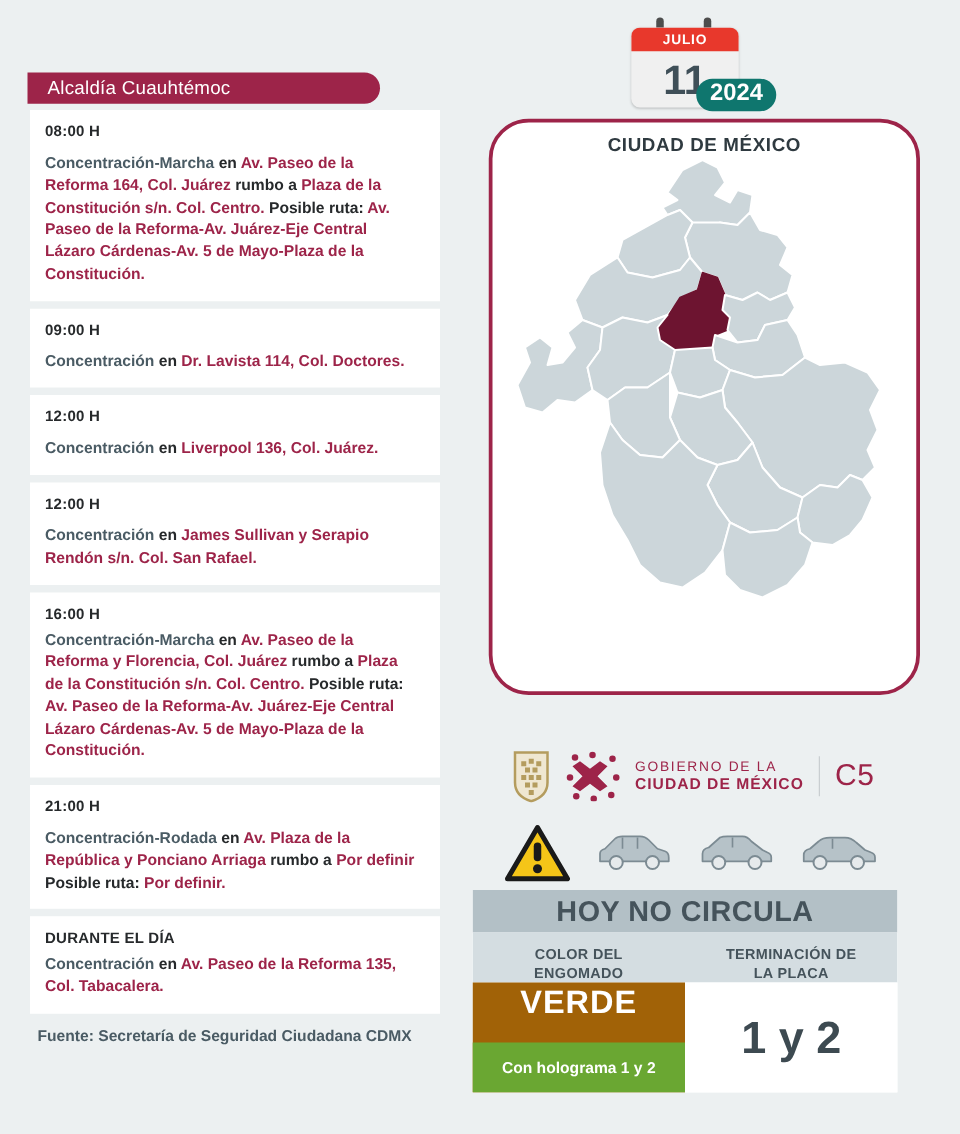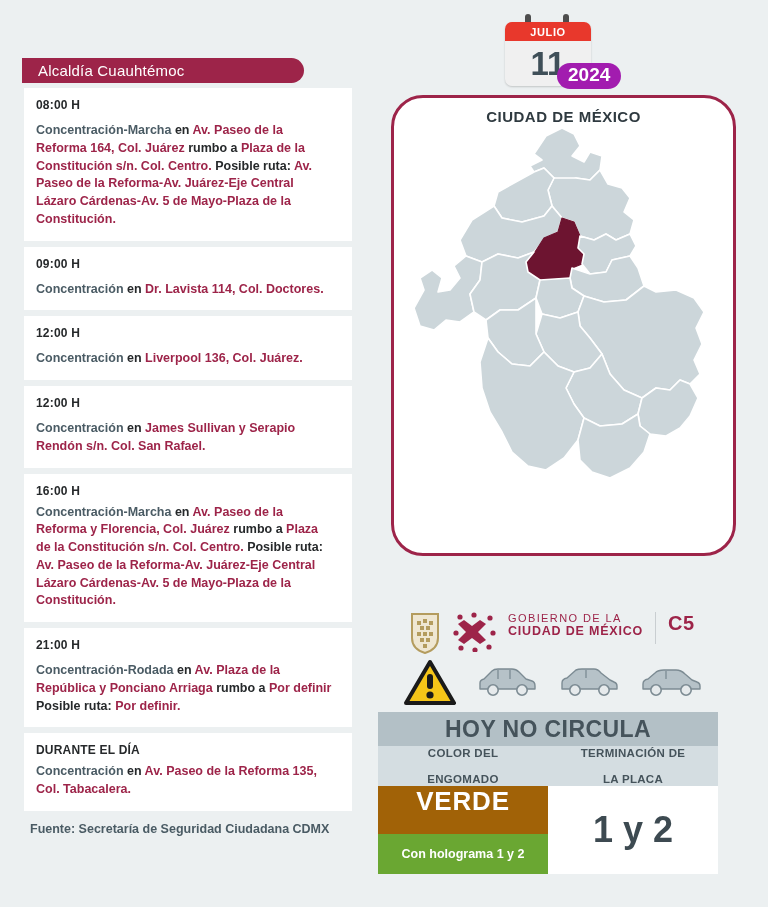--- a/index.html
+++ b/index.html
@@ -55,21 +55,21 @@
     font-size: 11px; font-weight: bold; letter-spacing: .6px;
     display: flex; align-items: center; justify-content: center;
   }
   .cal-day {
     height: 45px; display: flex; align-items: center; justify-content: center;
     font-size: 33px; font-weight: bold; color: #3f4f58;
     line-height: 1;
   }
   .cal-year {
     position: absolute; left: 52px; top: 49px;
-    background: #a21caf; color: #fff;
+    background: #0f766e; color: #fff;
     font-size: 19px; font-weight: bold;
     padding: 1px 11px 3px 11px;
     border-radius: 15px;
   }
 
   
   .schedule { position: absolute; left: 24px; top: 88px; width: 328px; }
   .event {
     background: #ffffff;
     padding: 10px 16px 12px 12px;
@@ -107,28 +107,28 @@
   }
   .map-title {
     position: absolute; left: 0; right: 0; top: 10px;
     text-align: center;
     font-size: 15px; font-weight: bold; letter-spacing: .5px;
     color: #2f3a40;
   }
   .map-svg { position: absolute; left: 0; top: 24px; width: 345px; height: 430px; }
 
   
-  .logos { position: absolute; left: 410px; top: 612px; height: 46px; display: flex; }
+  .logos { position: absolute; left: 410px; top: 598px; height: 46px; display: flex; align-items: center; }
   .shield-logo { width: 30px; height: 42px; }
   .cdmx-mark { width: 46px; height: 40px; margin-left: 12px; }
   .gob-text { margin-left: 10px; color: #9d2449; line-height: 1.12; }
   .gob-text .l1 { font-size: 11px; letter-spacing: 1.4px; }
   .gob-text .l2 { font-size: 12.5px; font-weight: bold; letter-spacing: .8px; }
   .logo-sep { width: 1px; height: 32px; background: #c9ced1; margin: 0 12px; }
-  .c5 { color: #9d2449; font-size: 20px; font-weight: bold; letter-spacing: .5px; }
+  .c5 { color: #9d2449; font-size: 24px; font-weight: normal; letter-spacing: .5px; }
 
   
   .vehicles { position: absolute; left: 404px; top: 654px; width: 330px; height: 56px; display: flex; align-items: center; }
   .warn-tri { width: 52px; height: 47px; }
   .car { width: 62px; height: 30px; margin-left: 20px; }
 
   
   .hnc {
     position: absolute; left: 378px; top: 712px;
     width: 340px; height: 162px;
@@ -136,21 +136,21 @@
     overflow: hidden;
   }
   .hnc-title {
     height: 34px; background: #b3c0c6;
     display: flex; align-items: center; justify-content: center;
     font-size: 23px; font-weight: bold; color: #45535b; letter-spacing: .4px;
   }
   .hnc-subrow { height: 40px; background: #d4dde1; display: flex; }
   .hnc-subrow > div {
     flex: 1; display: flex; flex-direction: column;
-    align-items: center; justify-content: space-between;
+    align-items: center; justify-content: flex-end;
     font-size: 11.5px; font-weight: bold; color: #45535b;
     line-height: 1.25; letter-spacing: .3px; text-align: center;
   }
   .hnc-body { height: 88px; display: flex; }
   .hnc-color {
     flex: 1; background: #a16207; position: relative;
     display: flex; align-items: flex-start; justify-content: center;
   }
   .hnc-color .big {
     color: #ffffff; font-size: 26px; font-weight: bold; letter-spacing: .8px;

